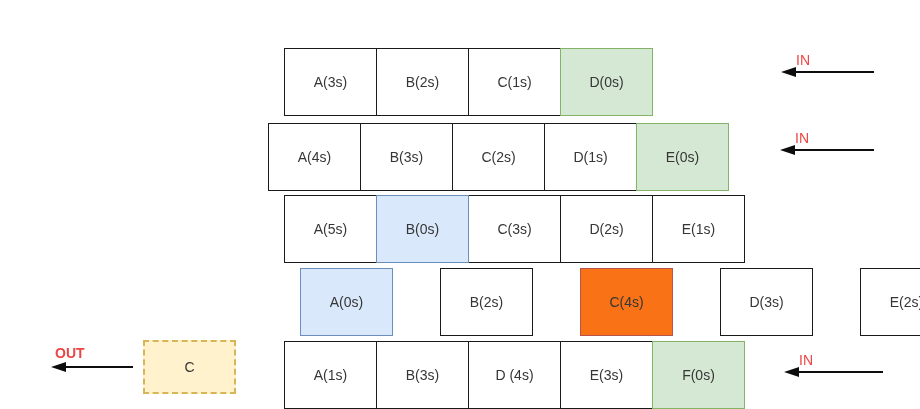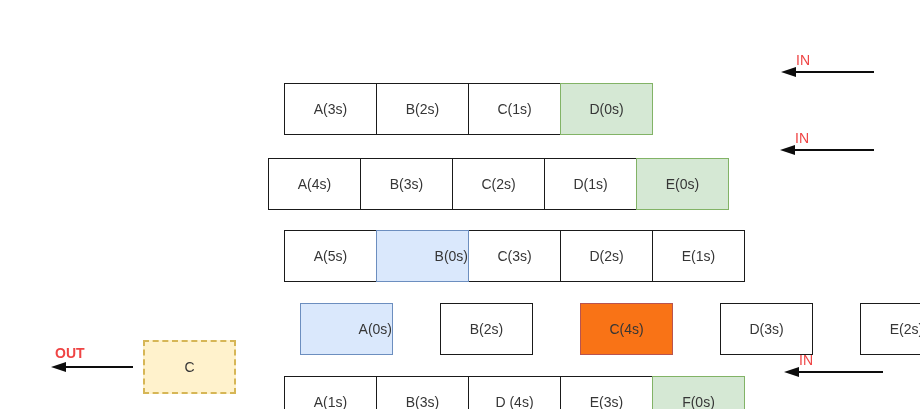--- a/index.html
+++ b/index.html
@@ -10,33 +10,32 @@
     font-family:"Liberation Sans", sans-serif;
     color:#333;
     overflow:hidden;
   }
   .row{
     position:absolute;
     display:flex;
   }
   .cell{
     box-sizing:border-box;
-    width:93px;height:52px;
+    width:93px;height:68px;
     margin-left:-1px;
     border:1px solid #1a1a1a;
     background:#ffffff;
     display:flex;align-items:center;justify-content:center;
     font-size:14px;
     color:#363636;
     position:relative;
-    margin-top:35px;
   }
   .cell:first-child{margin-left:0;}
   .cell.green{background:#d5e8d4;border-color:#82b366;z-index:2;}
-  .cell.blue{background:#dae8fc;border-color:#6c8ebf;z-index:2;justify-content:flex-end;}
+  .cell.blue{background:#dae8fc;border-color:#6c8ebf;z-index:2;}
   .cell.red{background:#f97316;border-color:#b85450;z-index:2;}
   .outbox{
     box-sizing:border-box;
     position:absolute;
     left:143px;top:340px;
     width:93px;height:54px;
     background:#fff2cc;
     border:2px dashed #d6b656;
     display:flex;align-items:center;justify-content:center;
     font-size:14px;color:#363636;

